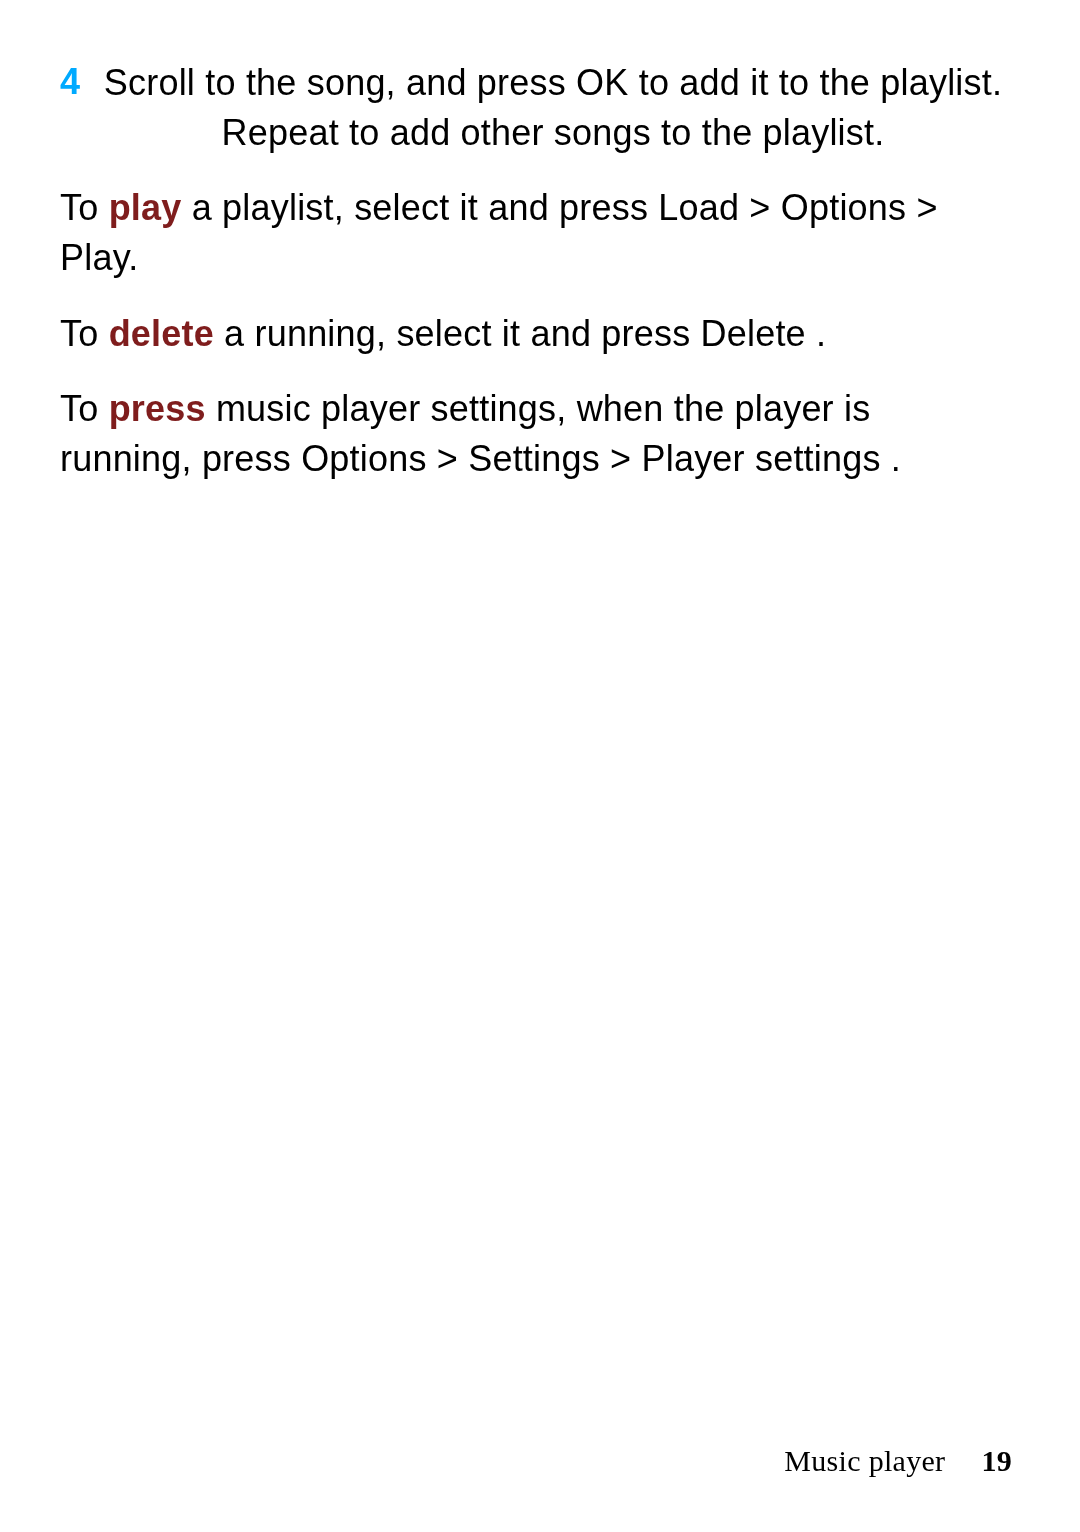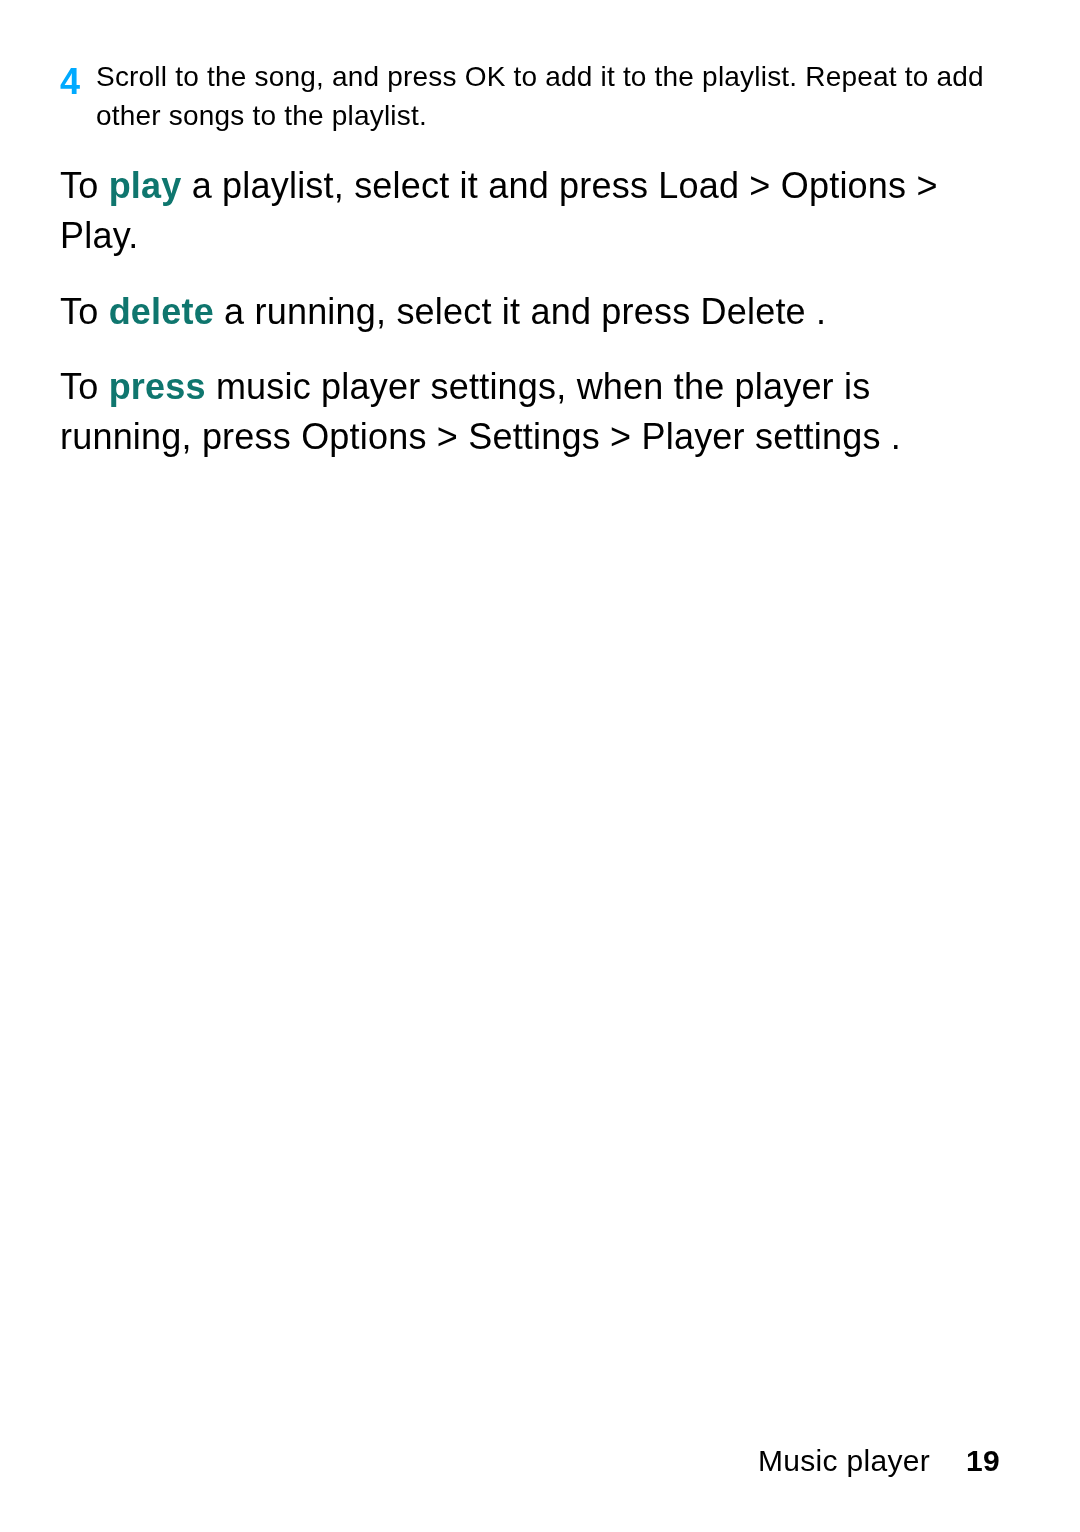--- a/index.html
+++ b/index.html
@@ -26,41 +26,43 @@
   .step-num {
     color: #00aaff;
     font-weight: bold;
     font-size: 36px;
     line-height: 1.35;
     width: 36px;
     flex: 0 0 auto;
     text-align: left;
   }
   .step-text {
-    font-size: 28px;
+    font-size: 36px;
     line-height: 1.38;
     letter-spacing: 0.2px;
+    text-align: center;
   }
   .para {
     font-size: 36px;
     line-height: 1.38;
     margin-bottom: 26px;
     letter-spacing: 0.2px;
   }
   .keyword {
-    color: #0f766e;
+    color: #7f1d1d;
     font-weight: bold;
   }
   .footer {
     position: absolute;
     bottom: 54px;
-    right: 80px;
+    right: 68px;
     font-size: 30px;
     color: #000;
     letter-spacing: 0.3px;
+    font-family: Liberation Serif, serif;
   }
   .footer .section {
     margin-right: 36px;
     font-weight: normal;
   }
   .footer .pagenum {
     font-weight: bold;
   }
 </style>
 </head>

